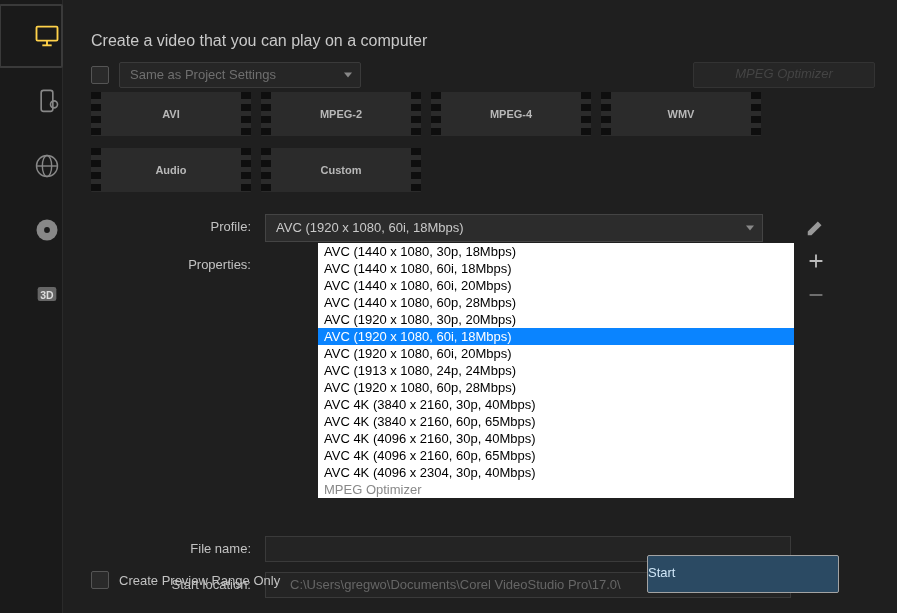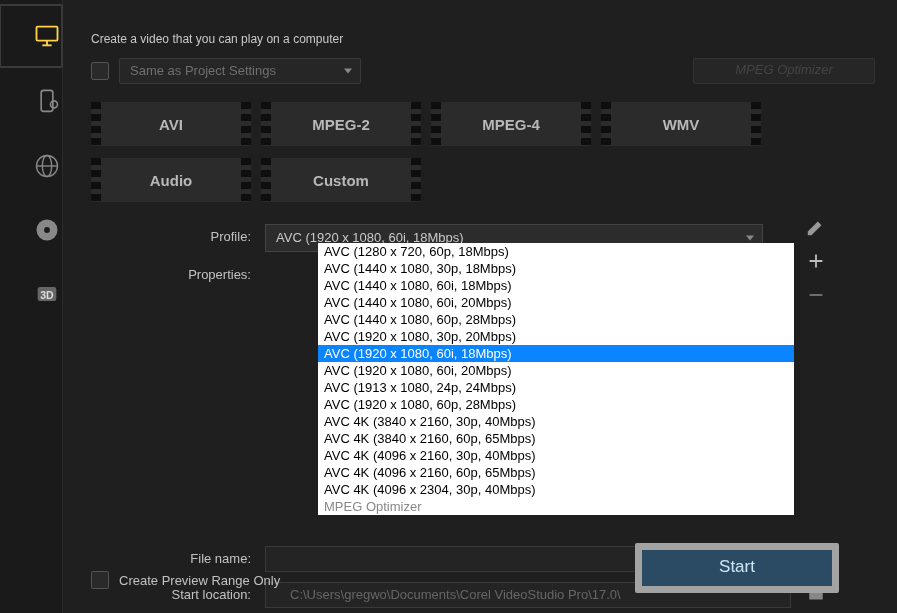--- a/index.html
+++ b/index.html
@@ -2,50 +2,50 @@
 <html><head>
 <meta charset="utf-8">
 <style>
   html,body{margin:0;padding:0;width:897px;height:613px;background:#1f1f1f;font-family:"Segoe UI",Tahoma,Arial,sans-serif;font-size:13px;color:#b8b8b8;overflow:hidden}
   .root{display:flex;width:100%;height:100%}
   .sidebar{width:62px;background:#1a1a1a;display:flex;flex-direction:column;align-items:center;border-right:1px solid #2a2a2a}
   .sidebar-item{width:60px;height:60px;display:flex;align-items:center;justify-content:flex-end;cursor:pointer;margin-top:4px}
   .sidebar-item.selected{border:2px solid #3a3a3a;border-radius:2px}
   .sidebar-item svg{width:28px;height:28px}
   .main{flex:1;padding:10px 22px 10px 28px;position:relative}
-  .heading{color:#c9c9c9;font-size:12px;margin:22px 0 12px 0}
-  .row-settings{display:flex;align-items:center;gap:10px;margin-bottom:18px}
+  .heading{color:#c9c9c9;font-size:16px;margin:22px 0 12px 0}
+  .row-settings{display:flex;align-items:center;gap:10px;margin-bottom:4px}
   .checkbox{width:16px;height:16px;border:1px solid #555;border-radius:2px;background:#2a2a2a;display:inline-flex;align-items:center;justify-content:center}
   .checkbox.checked::after{content:"";width:10px;height:10px;background:#d8d8d8;clip-path:polygon(14% 44%,0 60%,40% 100%,100% 16%,86% 0,40% 70%)}
   .dropdown{height:24px;line-height:24px;border:1px solid #3a3a3a;background:#262626;color:#6f6f6f;padding:0 10px;position:relative;border-radius:2px}
   .dropdown .caret{position:absolute;right:8px;top:50%;transform:translateY(-50%);width:0;height:0;border-left:4px solid transparent;border-right:4px solid transparent;border-top:5px solid #888}
   .opt-btn{margin-left:auto;width:180px;height:24px;border:1px solid #333;background:#262626;color:#444;text-align:center;line-height:22px;border-radius:2px;font-style:italic}
   .format-grid{display:grid;grid-template-columns:repeat(4,160px);grid-auto-rows:44px;gap:12px 10px;margin-bottom:22px}
-  .format-btn{position:relative;display:flex;align-items:center;justify-content:center;background:#2b2b2b;color:#b8b8b8;font-size:15px;font-weight:600;cursor:pointer;border-radius:1px}
+  .format-btn{position:relative;display:flex;align-items:center;justify-content:center;background:#2b2b2b;color:#b8b8b8;font-size:11px;font-weight:600;cursor:pointer;border-radius:1px}
   .format-btn::before,.format-btn::after{content:"";position:absolute;top:0;bottom:0;width:10px;background:repeating-linear-gradient(to bottom,#0e0e0e 0 7px,transparent 7px 12px);}
   .format-btn::before{left:0}
   .format-btn::after{right:0}
   .format-btn.selected{background:#0096ff;color:#fff}
   .format-btn.selected::before,.format-btn.selected::after{background:repeating-linear-gradient(to bottom,#005faa 0 7px,transparent 7px 12px)}
   .form-row{display:flex;align-items:flex-start;margin-bottom:10px}
   .form-label{width:160px;text-align:right;padding-right:14px;color:#c2c2c2;line-height:26px}
   .profile-combo{flex:1;max-width:476px;height:26px;background:#2c2c2c;border:1px solid #444;color:#c9c9c9;padding:0 10px;line-height:26px;position:relative}
   .profile-combo .caret{position:absolute;right:8px;top:50%;transform:translateY(-50%);width:0;height:0;border-left:4px solid transparent;border-right:4px solid transparent;border-top:5px solid #888}
   .profile-list{position:absolute;left:255px;top:243px;width:476px;background:#fff;color:#000;font-size:13px;z-index:10}
   .profile-list .item{padding:1px 6px;line-height:15px;cursor:pointer}
   .profile-list .item.highlight{background:#0a84ff;color:#fff}
   .profile-list .item.dim{color:#888}
   .side-tools{position:absolute;left:742px;top:216px;display:flex;flex-direction:column;gap:12px;align-items:center}
   .side-tools .tool{width:22px;height:22px;color:#999}
   .file-row{display:flex;align-items:center;margin-top:4px}
   .file-input{flex:1;max-width:476px;height:24px;background:#242424;border:1px solid #3a3a3a;color:#666;padding:0 24px;line-height:24px}
   .browse{margin-left:14px;width:22px;height:18px;color:#888}
   .bottom{position:absolute;left:28px;right:22px;bottom:14px}
   .bottom .chk-row{display:flex;align-items:center;gap:10px;margin-bottom:10px;color:#c2c2c2}
-  .start-btn{position:absolute;right:36px;bottom:6px;width:190px;height:36px;background:#2b4a63;border:7px solid #a3a3a3;color:#cfe6f7;text-align:center;line-height:34px;font-size:17px;border-radius:2px;cursor:pointer}
+  .start-btn{position:absolute;right:36px;bottom:6px;width:190px;height:36px;background:#2b4a63;border:1px solid #a3a3a3;color:#cfe6f7;text-align:left;line-height:34px;font-size:13px;border-radius:2px;cursor:pointer}
 </style>
 </head>
 <body>
 
 <div class="root">
   <div class="sidebar">
     <div class="sidebar-item selected">
       <svg viewBox="0 0 24 24" fill="none" stroke="#ffd24a" stroke-width="1.6">
           <rect x="3" y="4" width="18" height="12" rx="1"></rect>
           <line x1="8" y1="20" x2="16" y2="20"></line>
@@ -117,21 +117,20 @@
         </svg>
       <svg class="tool" viewBox="0 0 24 24">
           <path d="M11 5h2v14h-2zM5 11h14v2H5z" fill="#bbb"></path>
         </svg>
       <svg class="tool" viewBox="0 0 24 24">
           <path d="M5 11h14v2H5z" fill="#777"></path>
         </svg>
     </div>
 
     <div class="profile-list" id="profile-list">
-        <div class="item">AVC (1280 x 720, 60p, 18Mbps)</div>
         <div class="item">AVC (1440 x 1080, 30p, 18Mbps)</div>
         <div class="item">AVC (1440 x 1080, 60i, 18Mbps)</div>
         <div class="item">AVC (1440 x 1080, 60i, 20Mbps)</div>
         <div class="item">AVC (1440 x 1080, 60p, 28Mbps)</div>
         <div class="item">AVC (1920 x 1080, 30p, 20Mbps)</div>
         <div class="item highlight">AVC (1920 x 1080, 60i, 18Mbps)</div>
         <div class="item">AVC (1920 x 1080, 60i, 20Mbps)</div>
         <div class="item">AVC (1913 x 1080, 24p, 24Mbps)</div>
         <div class="item">AVC (1920 x 1080, 60p, 28Mbps)</div>
         <div class="item">AVC 4K (3840 x 2160, 30p, 40Mbps)</div>

